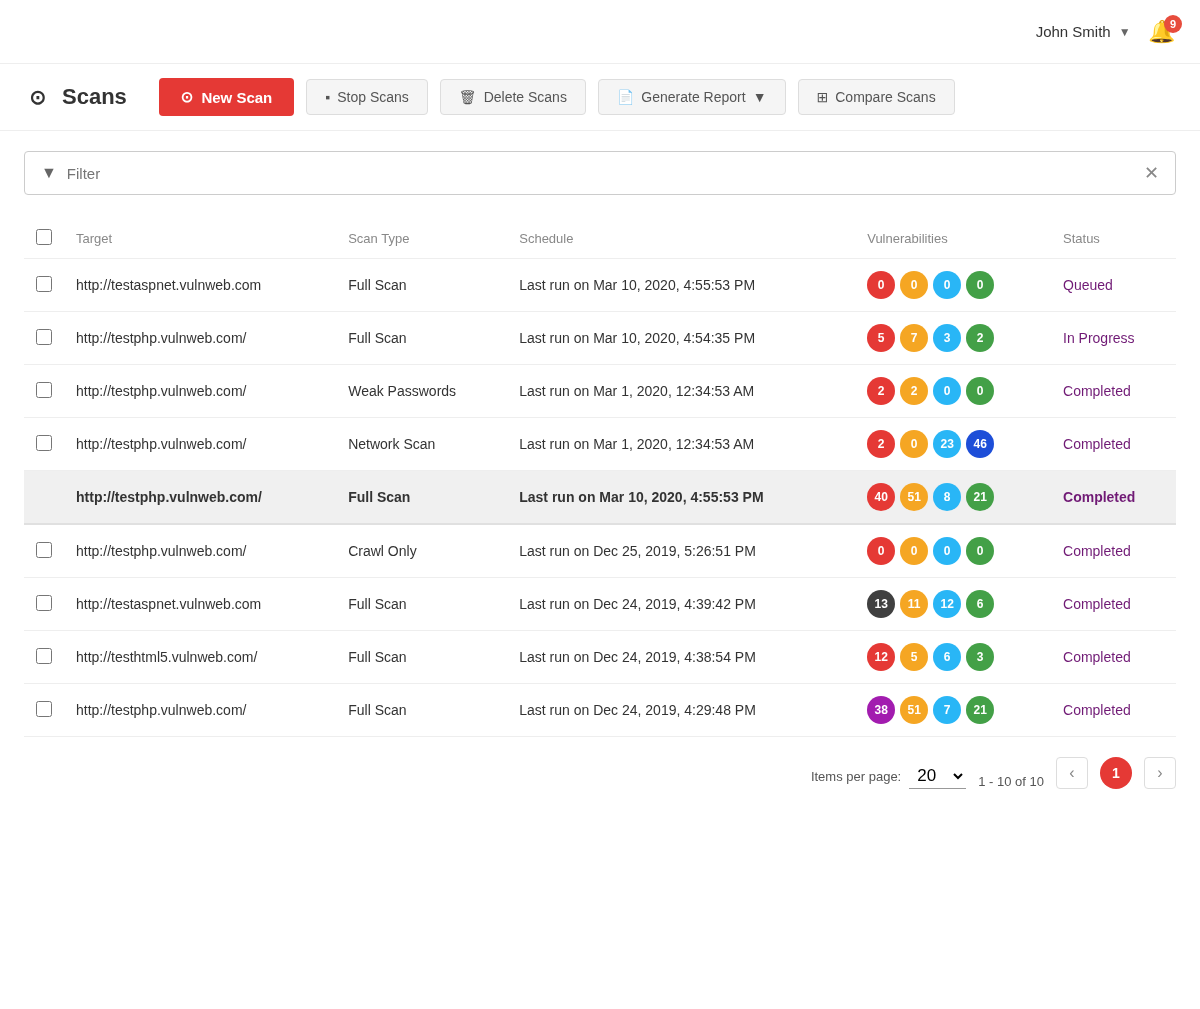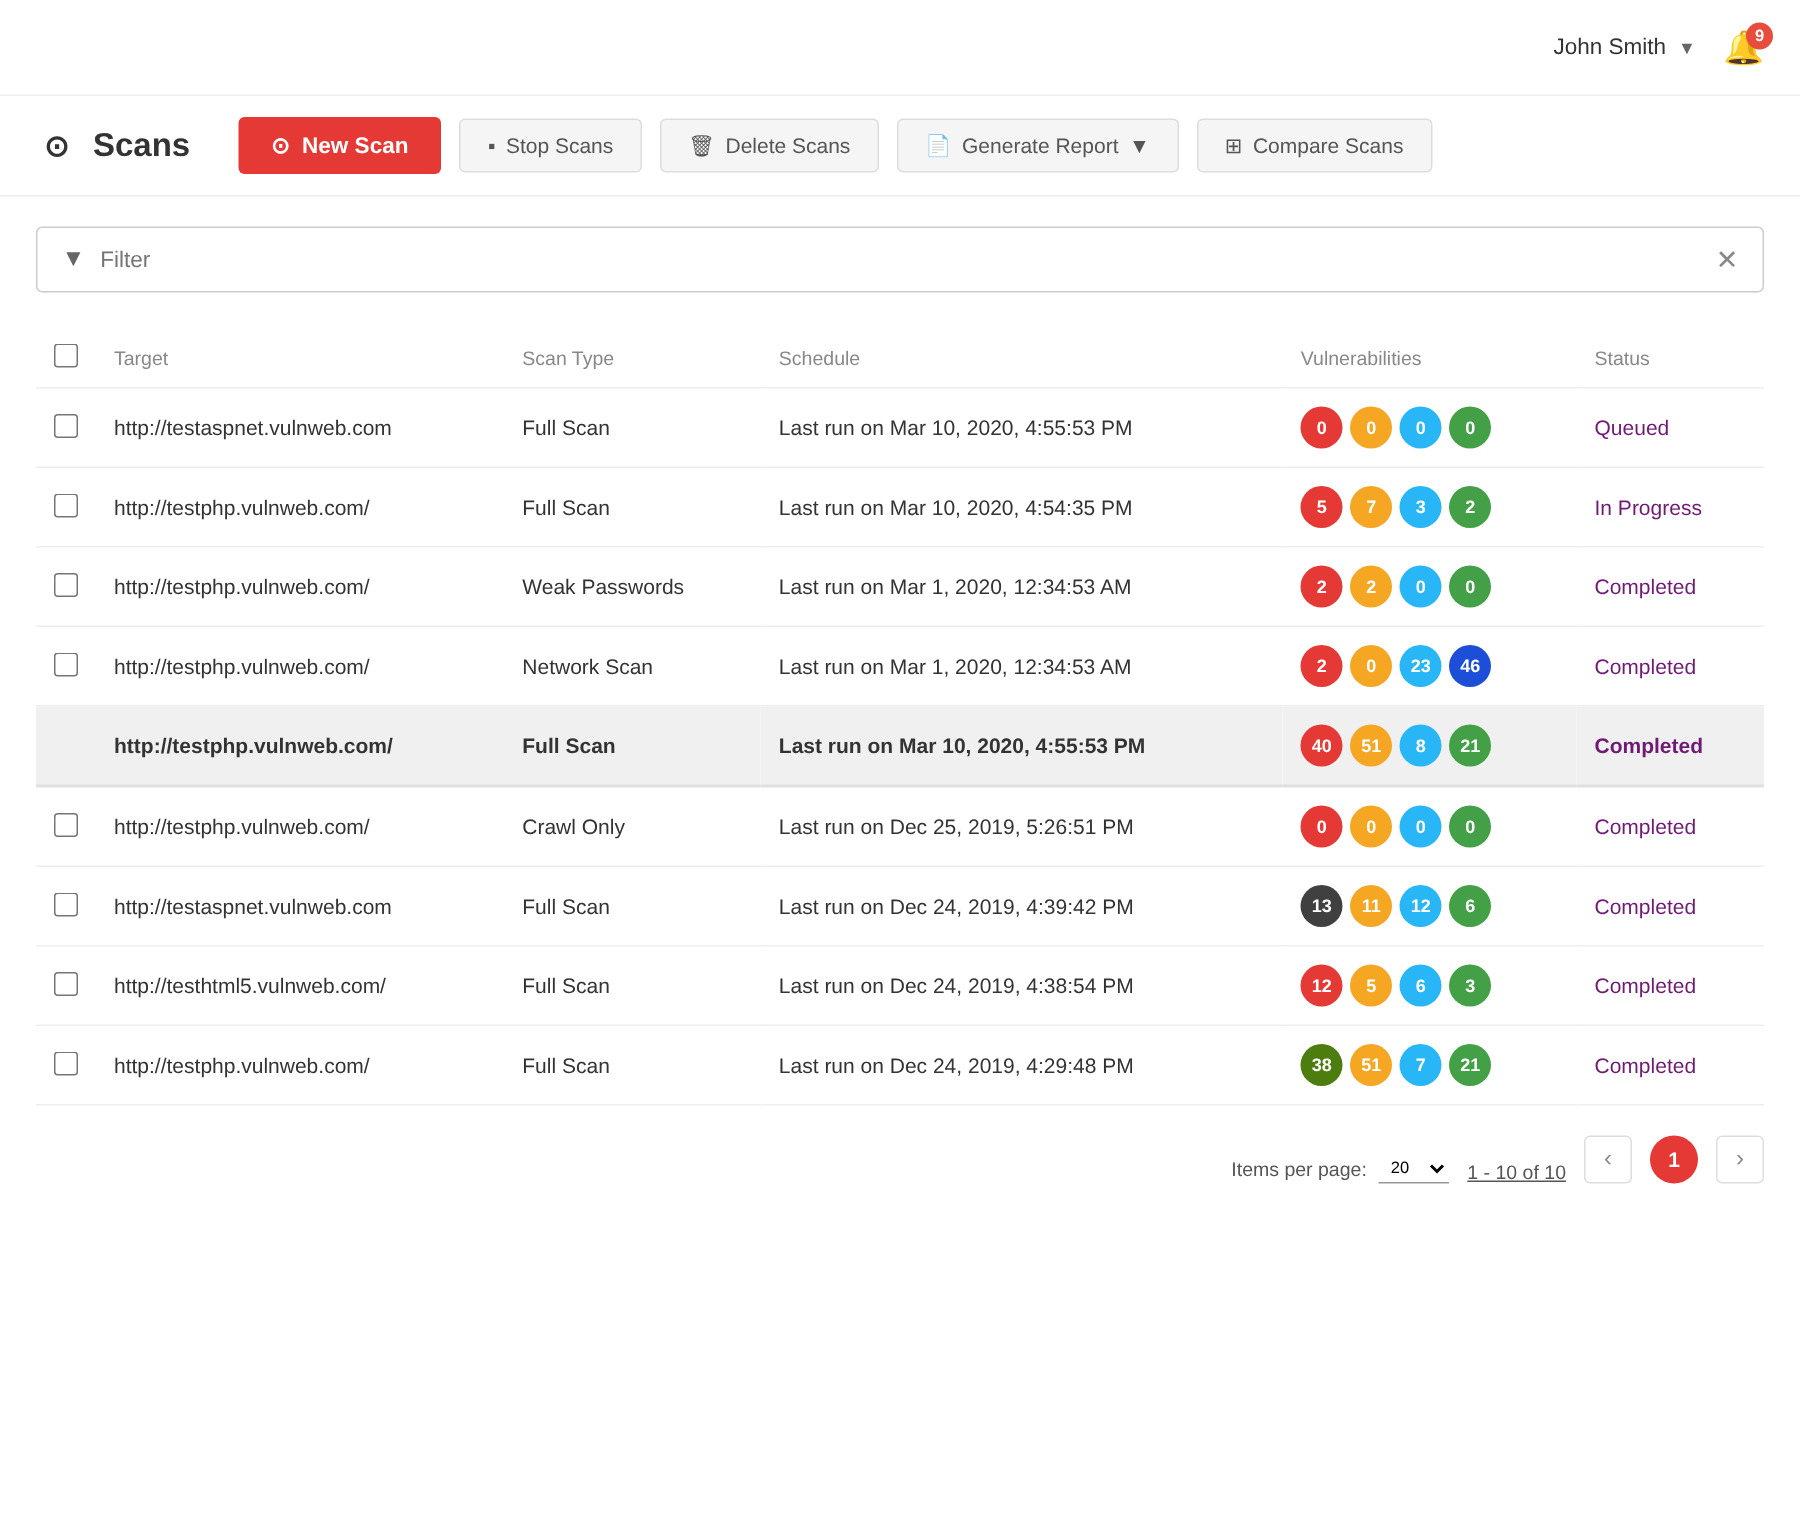--- a/index.html
+++ b/index.html
@@ -175,26 +175,26 @@
     .items-per-page {
       display: flex;
       align-items: center;
       gap: 8px;
       font-size: 13px;
       color: #555;
     }
     .items-per-page select {
       border: none;
       border-bottom: 1px solid #999;
-      font-size: 11px;
+      font-size: 17px;
       padding: 2px 4px;
       cursor: pointer;
       background: transparent;
     }
-    .page-info { font-size: 13px; color: #555; text-decoration: underline; }
+    .page-info { font-size: 13px; color: #555; }
     .pag-btn {
       width: 32px;
       height: 32px;
       border: 1px solid #ddd;
       border-radius: 4px;
       background: #fff;
       cursor: pointer;
       font-size: 16px;
       display: flex;
       align-items: center;
@@ -398,21 +398,21 @@
           </td>
     <td class="status-text">Completed</td>
   </tr>
         <tr>
     <td class="checkbox-cell"><input type="checkbox" style=""></td>
     <td>http://testphp.vulnweb.com/</td>
     <td>Full Scan</td>
     <td>Last run on Dec 24, 2019, 4:29:48 PM</td>
     <td>
             <div class="vuln-badges">
-              <span class="badge" style="background:#4d7c0f">38</span>
+              <span class="badge" style="background:#a21caf">38</span>
               <span class="badge" style="background:#f5a623">51</span>
               <span class="badge" style="background:#29b6f6">7</span>
               <span class="badge" style="background:#43a047">21</span>
             </div>
           </td>
     <td class="status-text">Completed</td>
   </tr>
       </tbody>
   </table>
 

